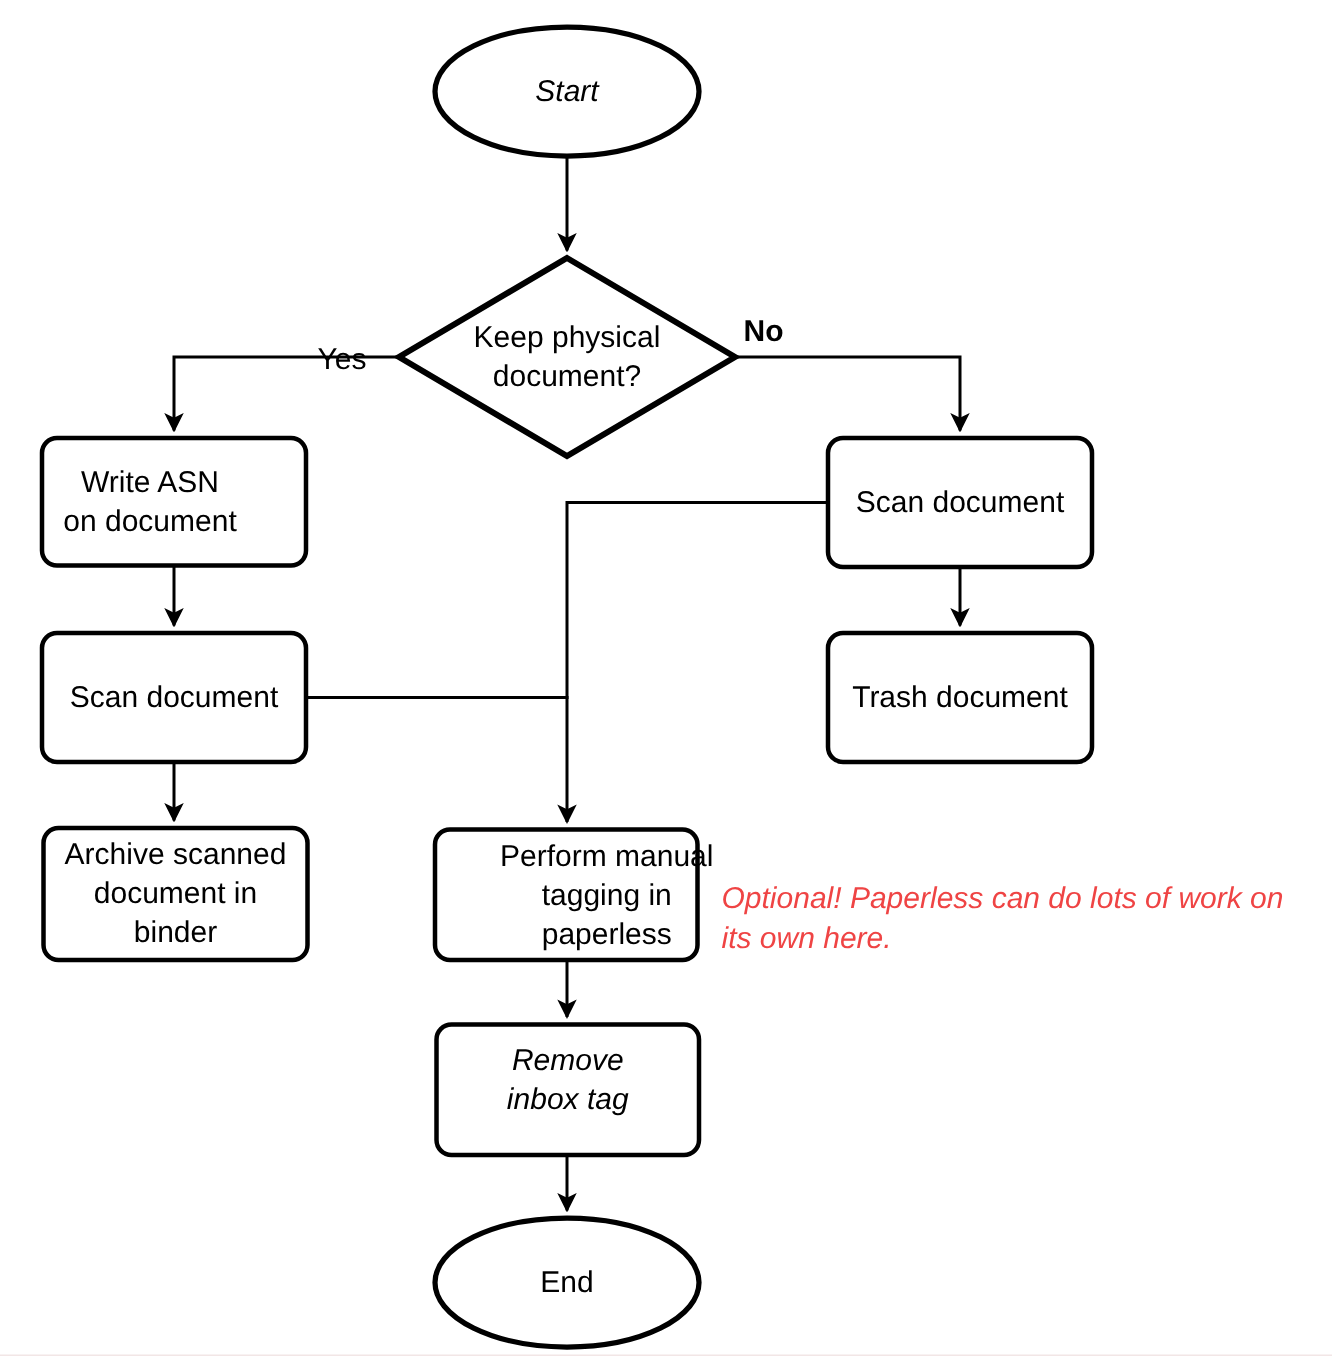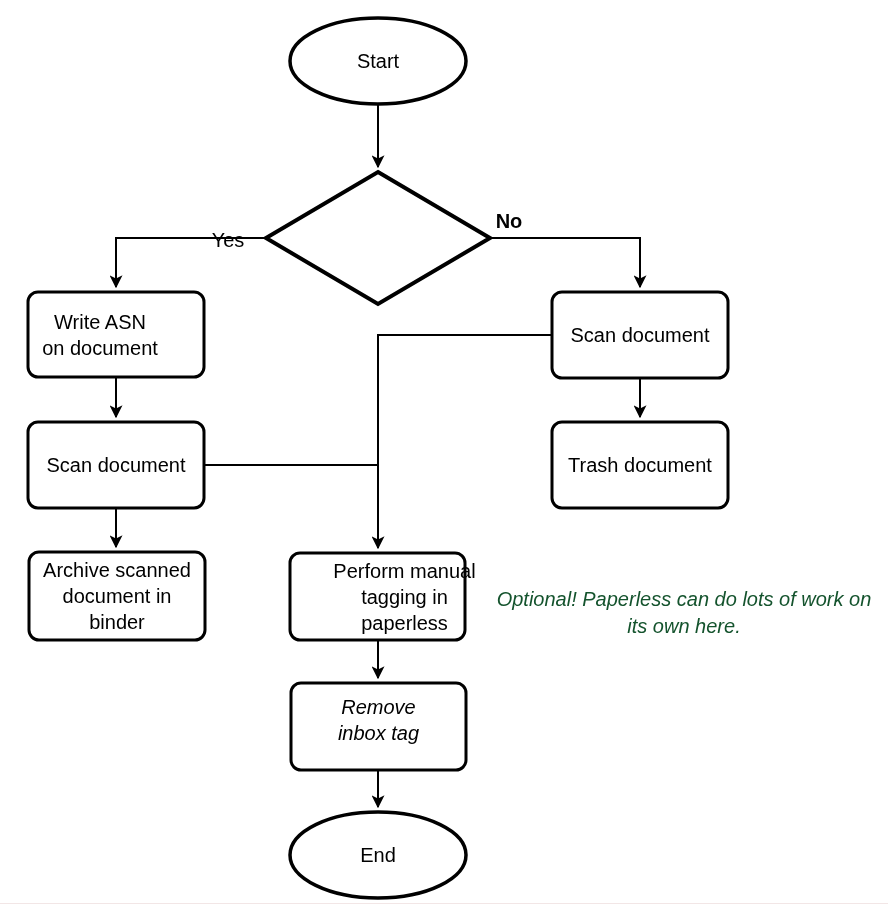--- a/index.html
+++ b/index.html
@@ -33,23 +33,23 @@
     font-size: 20px;
     line-height: 26px;
     color: #000000;
     text-align: center;
   }
   .annotation {
     position: absolute;
     font-size: 20px;
     line-height: 27px;
     font-style: italic;
-    color: #14532d;
+    color: #ef4444;
     white-space: pre-line;
-    text-align: center;
+    text-align: left;
   }
   .bottom-rule {
     position: absolute;
     left: 0; top: 903px;
     width: 888px; height: 1px;
     background: #f2e6e6;
   }
 </style>
 </head>
 <body>
@@ -79,21 +79,23 @@
     <rect class="shape" x="28" y="292" width="176" height="85" rx="10" fill="#ffe69c"></rect>
     <rect class="shape" x="28" y="422" width="176" height="86" rx="10" fill="#ffe69c"></rect>
     <rect class="shape" x="29" y="552" width="176" height="88" rx="10" fill="#ffe69c"></rect>
     <rect class="shape" x="552" y="292" width="176" height="86" rx="10" fill="#ffe69c"></rect>
     <rect class="shape" x="552" y="422" width="176" height="86" rx="10" fill="#ffe69c"></rect>
     <rect class="shape" x="290" y="553" width="175" height="87" rx="10" fill="#ffe69c"></rect>
     <rect class="shape" x="291" y="683" width="175" height="87" rx="10" fill="#ffe69c"></rect>
     <ellipse class="shape" cx="378" cy="855" rx="88" ry="43" fill="#f9cfcf"></ellipse>
   </svg>
 
-  <div class="label" style="left:290px;top:18px;width:176px;height:86px;">Start</div>
+  <div class="label" style="left:290px;top:18px;width:176px;height:86px;font-style:italic;">Start</div>
+  <div class="label" style="left:278px;top:172px;width:200px;height:132px;">Keep physical
+document?</div>
   <div class="label" style="left:28px;top:292px;width:144px;height:85px;border-radius:26px;">Write ASN
 on document</div>
   <div class="label" style="left:28px;top:422px;width:176px;height:86px;">Scan document</div>
   <div class="label" style="left:29px;top:552px;width:176px;height:88px;">Archive scanned
 document in
 binder</div>
   <div class="label" style="left:552px;top:292px;width:176px;height:86px;">Scan document</div>
   <div class="label" style="left:552px;top:422px;width:176px;height:86px;border-radius:21px;">Trash document</div>
   <div class="label" style="left:290px;top:553px;width:175px;height:87px;padding-left:27px;">Perform manual
 tagging in

